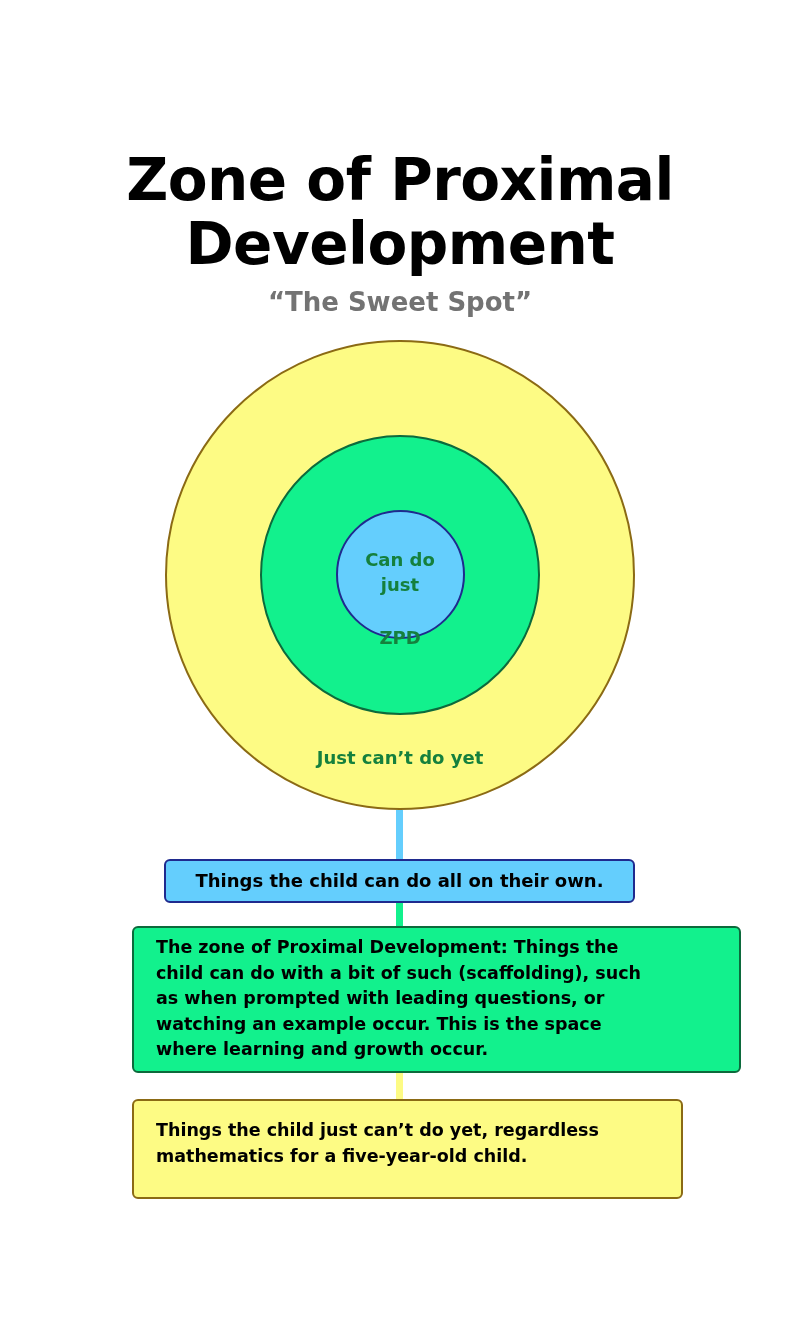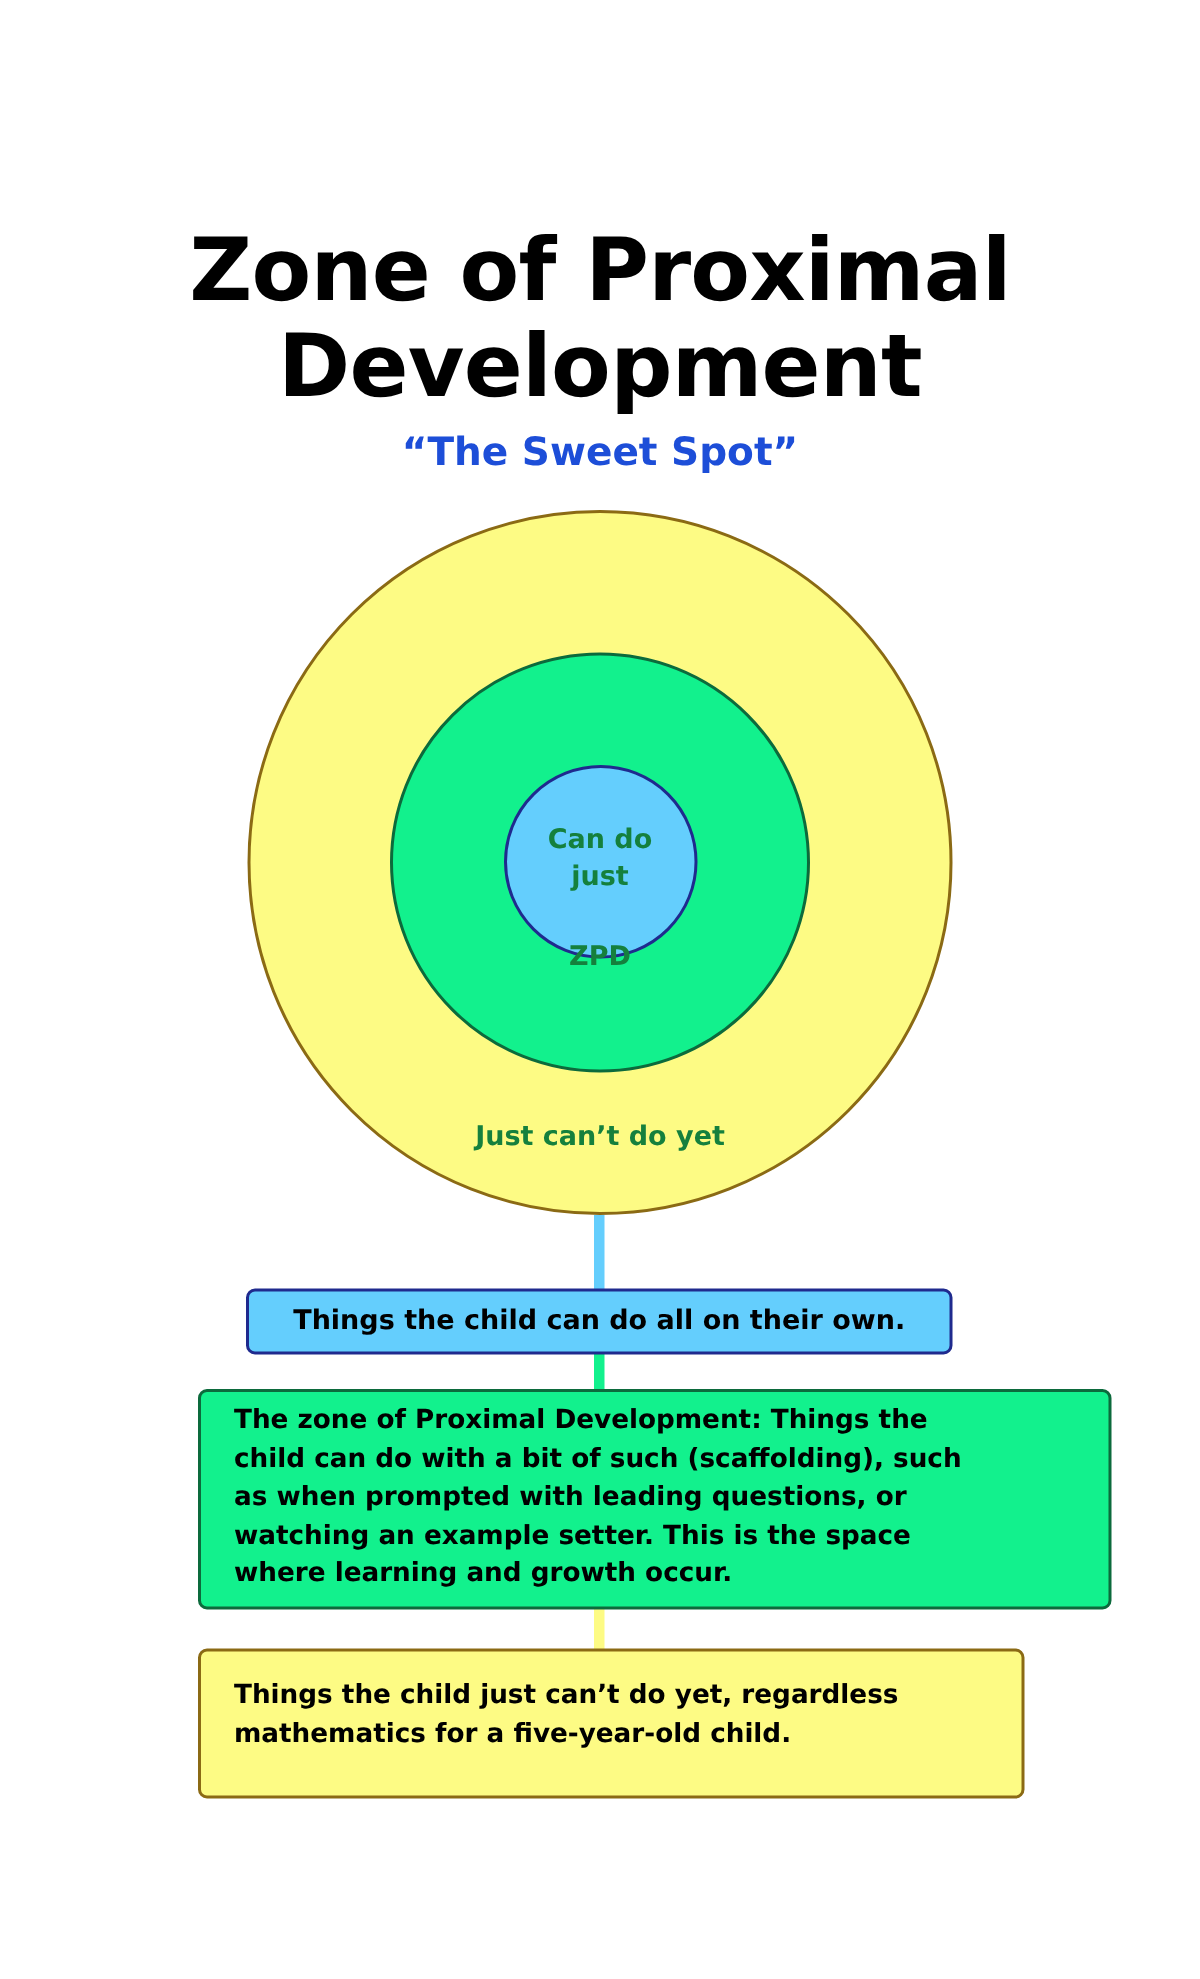--- a/index.html
+++ b/index.html
@@ -30,21 +30,21 @@
     .title.l2 { top: 212px; }
     .subtitle {
       position: absolute;
       top: 284px;
       left: 0;
       width: 800px;
       text-align: center;
       font-weight: bold;
       font-size: 26px;
       line-height: 36px;
-      color: #1d4ed8;
+      color: #737373;
     }
     .circle {
       position: absolute;
       border-radius: 50%;
       box-sizing: border-box;
     }
     .circle-outer {
       left: 165px; top: 340px; width: 470px; height: 470px;
       background: #fdfb84;
       border: 2px solid #8b6a14;
@@ -139,20 +139,20 @@
 <div class="connector conn-yellow"></div>
 
 <div class="box box-blue">
   <span>Things the child can do all on their own.</span>
 </div>
 
 <div class="box box-green">
   <span class="box-line">The zone of Proximal Development: Things the</span>
   <span class="box-line">child can do with a bit of such (scaffolding), such</span>
   <span class="box-line">as when prompted with leading questions, or</span>
-  <span class="box-line">watching an example setter. This is the space</span>
+  <span class="box-line">watching an example occur. This is the space</span>
   <span class="box-line">where learning and growth occur.</span>
 </div>
 
 <div class="box box-yellow">
   <span class="box-line">Things the child just can’t do yet, regardless</span>
   <span class="box-line">mathematics for a five-year-old child.</span>
 </div>
 
 </body></html>

